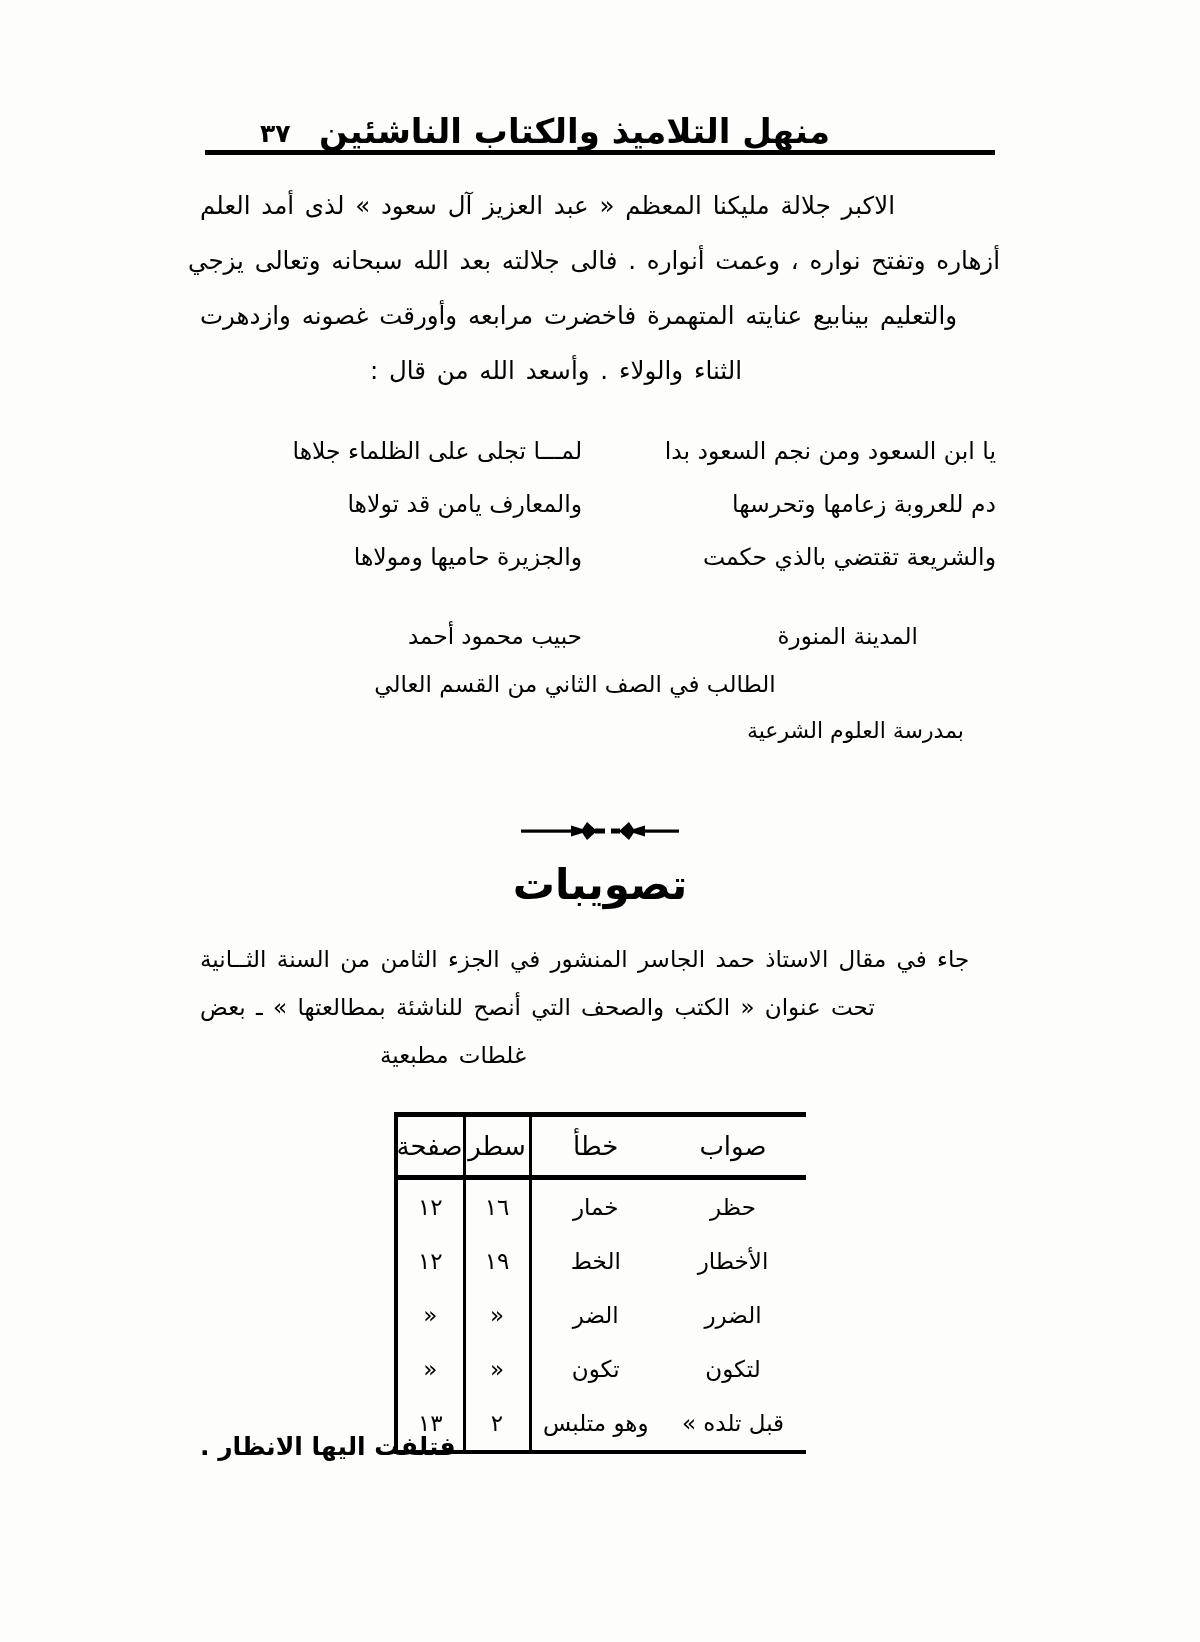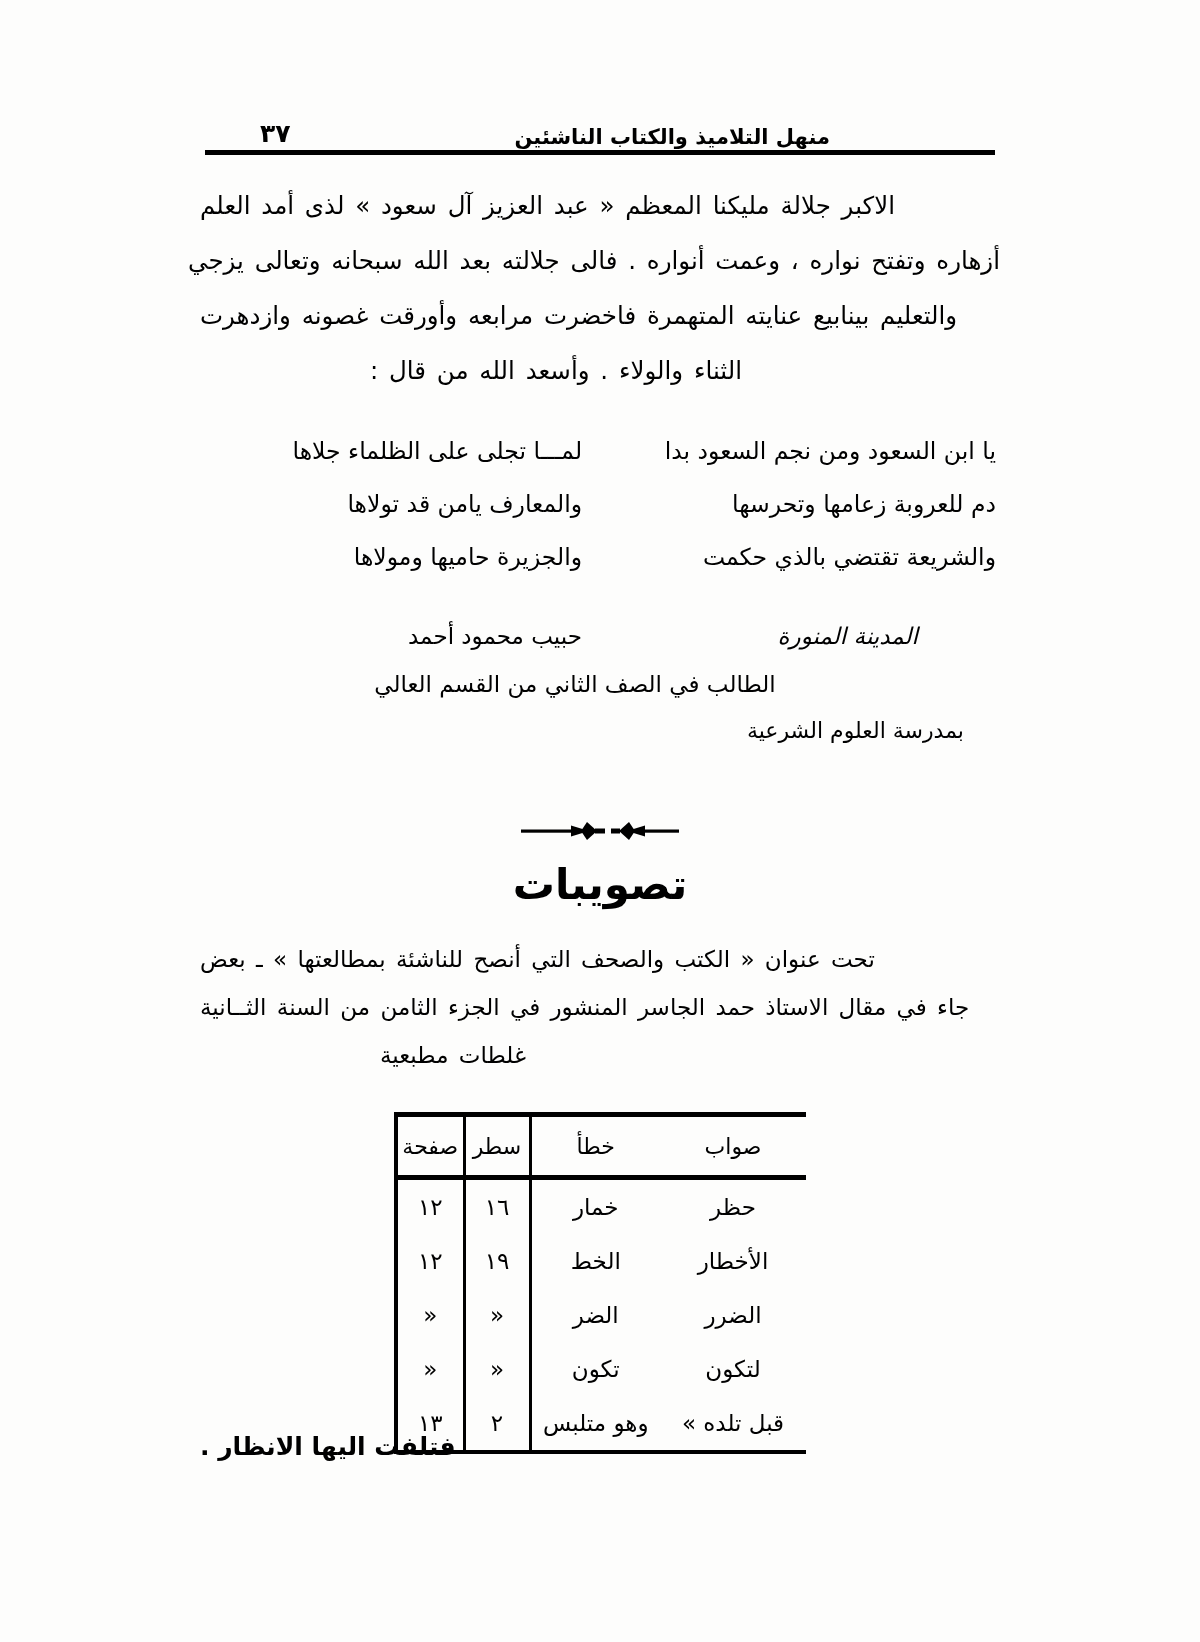--- a/index.html
+++ b/index.html
@@ -30,21 +30,21 @@
     height: 56px;
   }
   .masthead-inner {
     display: flex;
     flex-direction: row;
     align-items: flex-end;
     justify-content: space-between;
     height: 100%;
   }
   .journal-title {
-    font-size: 21px;
+    font-size: 34px;
     font-weight: 700;
     letter-spacing: 0px;
     white-space: nowrap;
     margin-right: 170px;
     line-height: 1;
   }
   .folio {
     font-size: 25px;
     font-weight: 700;
     line-height: 1;
@@ -111,21 +111,20 @@
     display: flex;
     flex-direction: row;
     align-items: baseline;
     font-size: 23px;
     line-height: 48px;
   }
   .sig-place {
     width: 44%;
     text-align: right;
     padding-right: 82px;
-    font-style: italic;
   }
   .sig-name {
     width: 56%;
     text-align: right;
     padding-right: 36px;
   }
   .sig-role {
     font-size: 23px;
     line-height: 48px;
     text-align: center;
@@ -200,21 +199,21 @@
     border-left: 4px solid #000;
   }
   table.errata th:first-child,
   table.errata td:first-child {
     border-left: none;
   }
   table.errata thead th {
     border-bottom: 5px solid #000;
     border-top: 5px solid #000;
     height: 58px;
-    font-size: 22px;
+    font-size: 26px;
     margin-left: 8px;
   }
   table.errata col.c-sawab { width: 146px; }
   table.errata col.c-khata { width: 130px; }
   table.errata col.c-satr  { width: 66px; }
   table.errata col.c-safha { width: 68px; }
   table.errata tbody tr:last-child td {
     border-bottom: 4px solid #000;
   }
   
@@ -283,22 +282,22 @@
       <rect x="96" y="10.5" width="9" height="5" fill="#000"></rect>
       <polygon points="114,4 104,13 114,22 120,13" fill="#000"></polygon>
       <polygon points="130,7.5 112,13 130,18.5" fill="#000"></polygon>
       <rect x="126" y="11.5" width="38" height="3.2" fill="#000"></rect>
     </svg>
   </div>
 
   <div class="section-heading">تصويبات</div>
 
   <div class="corrections-note">
+    <div class="para nowrap">جاء في مقال الاستاذ حمد الجاسر المنشور في الجزء الثامن من السنة الثــانية</div>
     <div class="para nowrap">تحت عنوان « الكتب والصحف التي أنصح للناشئة بمطالعتها » ـ بعض</div>
-    <div class="para nowrap">جاء في مقال الاستاذ حمد الجاسر المنشور في الجزء الثامن من السنة الثــانية</div>
     <div class="para" style="text-align:left;padding-left:180px;">غلطات مطبعية</div>
   </div>
 
   <div class="errata-wrap">
     <table class="errata">
       <colgroup>
         <col class="c-sawab">
           <col class="c-khata">
           <col class="c-satr">
           <col class="c-safha">

